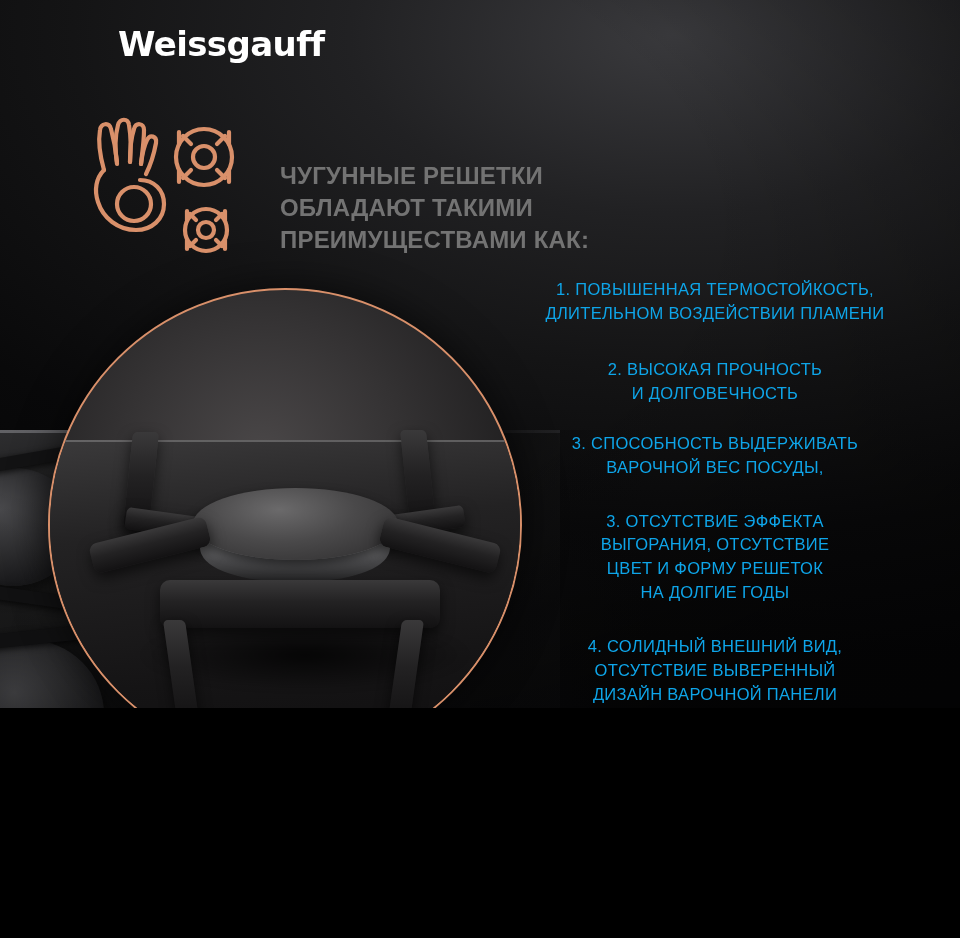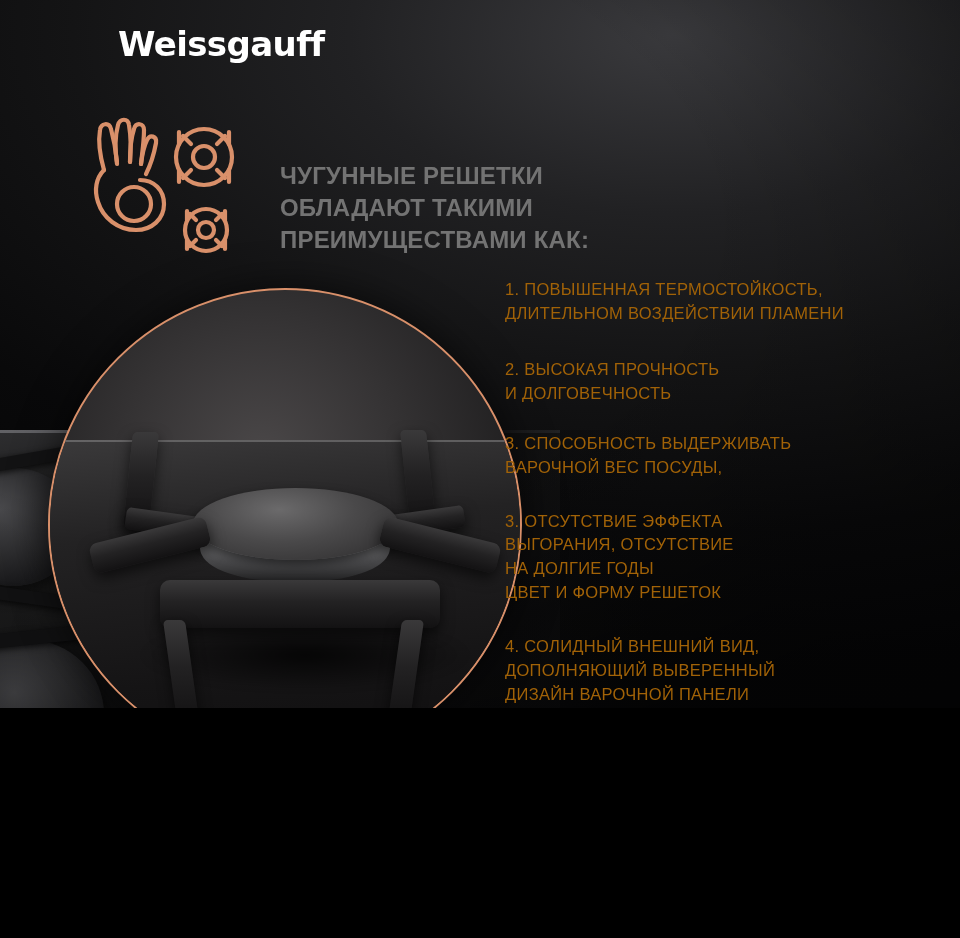--- a/index.html
+++ b/index.html
@@ -231,26 +231,26 @@
   }
 
   
   .benefits {
     position: absolute;
     left: 505px;
     top: 278px;
     width: 420px;
   }
   .benefit {
-    color: #a16207;
+    color: #0ea5e9;
     font-size: 16.5px;
     line-height: 1.45;
     letter-spacing: .3px;
     margin-bottom: 26px;
-    text-align: left;
+    text-align: center;
   }
 
   .b-0 { margin-bottom: 32px; }
 </style>
 </head>
 <body>
 
 <div id="canvas">
 
   <div class="bg-base"></div>
@@ -348,23 +348,23 @@
       <div>2. ВЫСОКАЯ ПРОЧНОСТЬ</div>
       <div>И ДОЛГОВЕЧНОСТЬ</div>
     </div>
     <div class="benefit" style="margin-bottom:30px;">
       <div>3. СПОСОБНОСТЬ ВЫДЕРЖИВАТЬ</div>
       <div>ВАРОЧНОЙ ВЕС ПОСУДЫ,</div>
     </div>
     <div class="benefit" style="margin-bottom:30px;">
       <div>3. ОТСУТСТВИЕ ЭФФЕКТА</div>
       <div>ВЫГОРАНИЯ, ОТСУТСТВИЕ</div>
+      <div>ЦВЕТ И ФОРМУ РЕШЕТОК</div>
       <div>НА ДОЛГИЕ ГОДЫ</div>
-      <div>ЦВЕТ И ФОРМУ РЕШЕТОК</div>
     </div>
     <div class="benefit">
       <div>4. СОЛИДНЫЙ ВНЕШНИЙ ВИД,</div>
-      <div>ДОПОЛНЯЮЩИЙ ВЫВЕРЕННЫЙ</div>
+      <div>ОТСУТСТВИЕ ВЫВЕРЕННЫЙ</div>
       <div>ДИЗАЙН ВАРОЧНОЙ ПАНЕЛИ</div>
     </div>
   </div>
 
 </div>
 
 </body></html>

